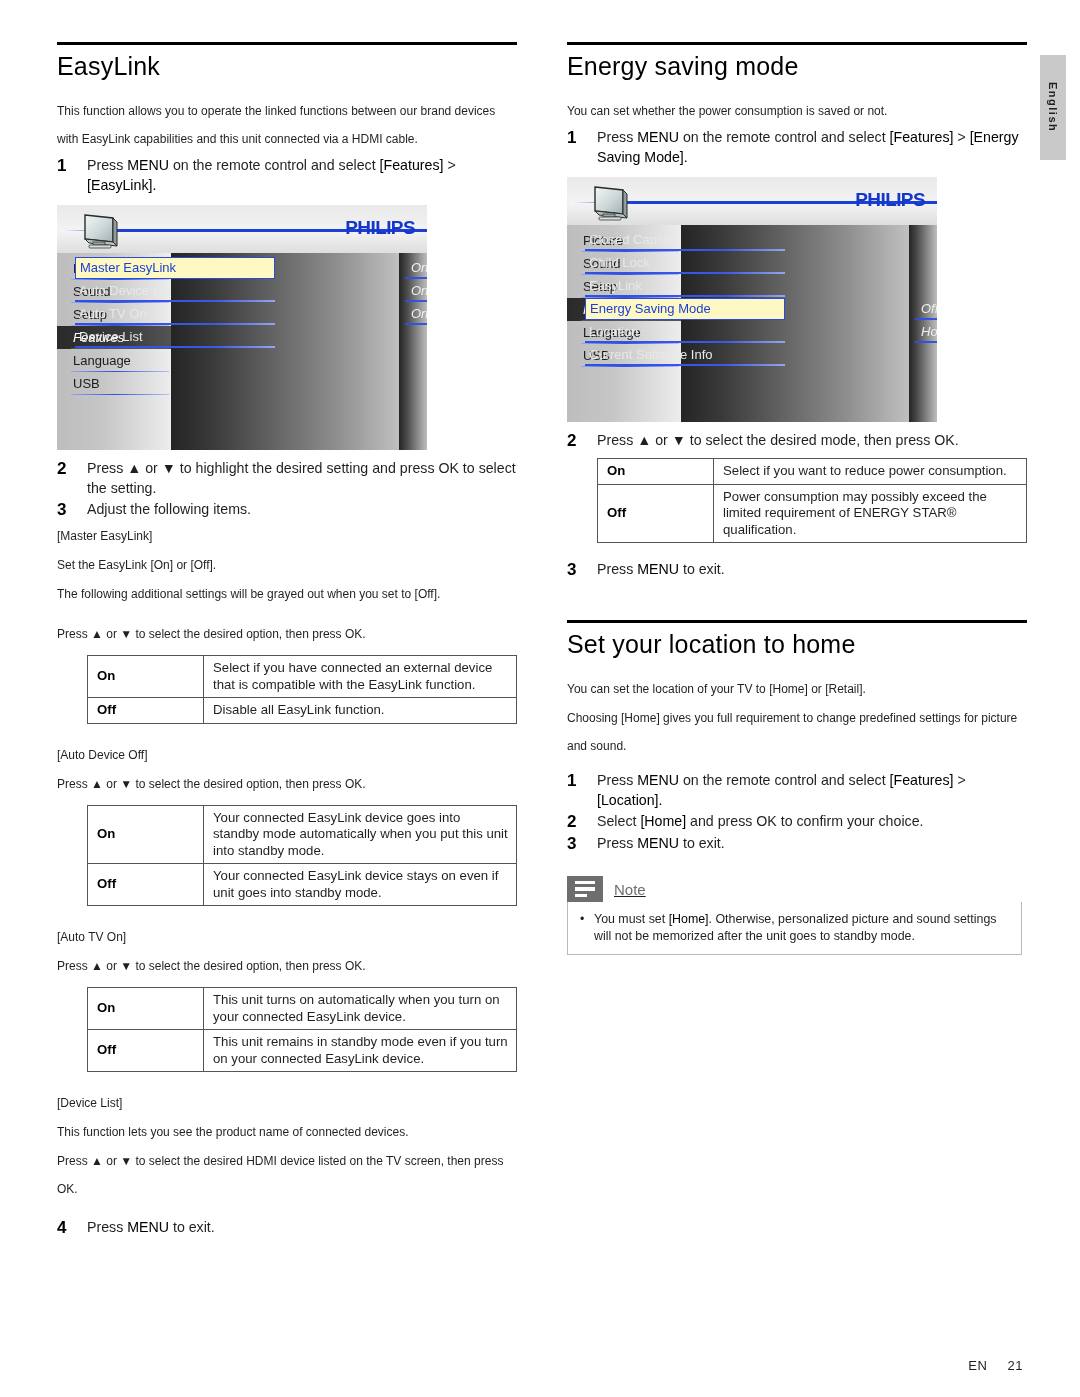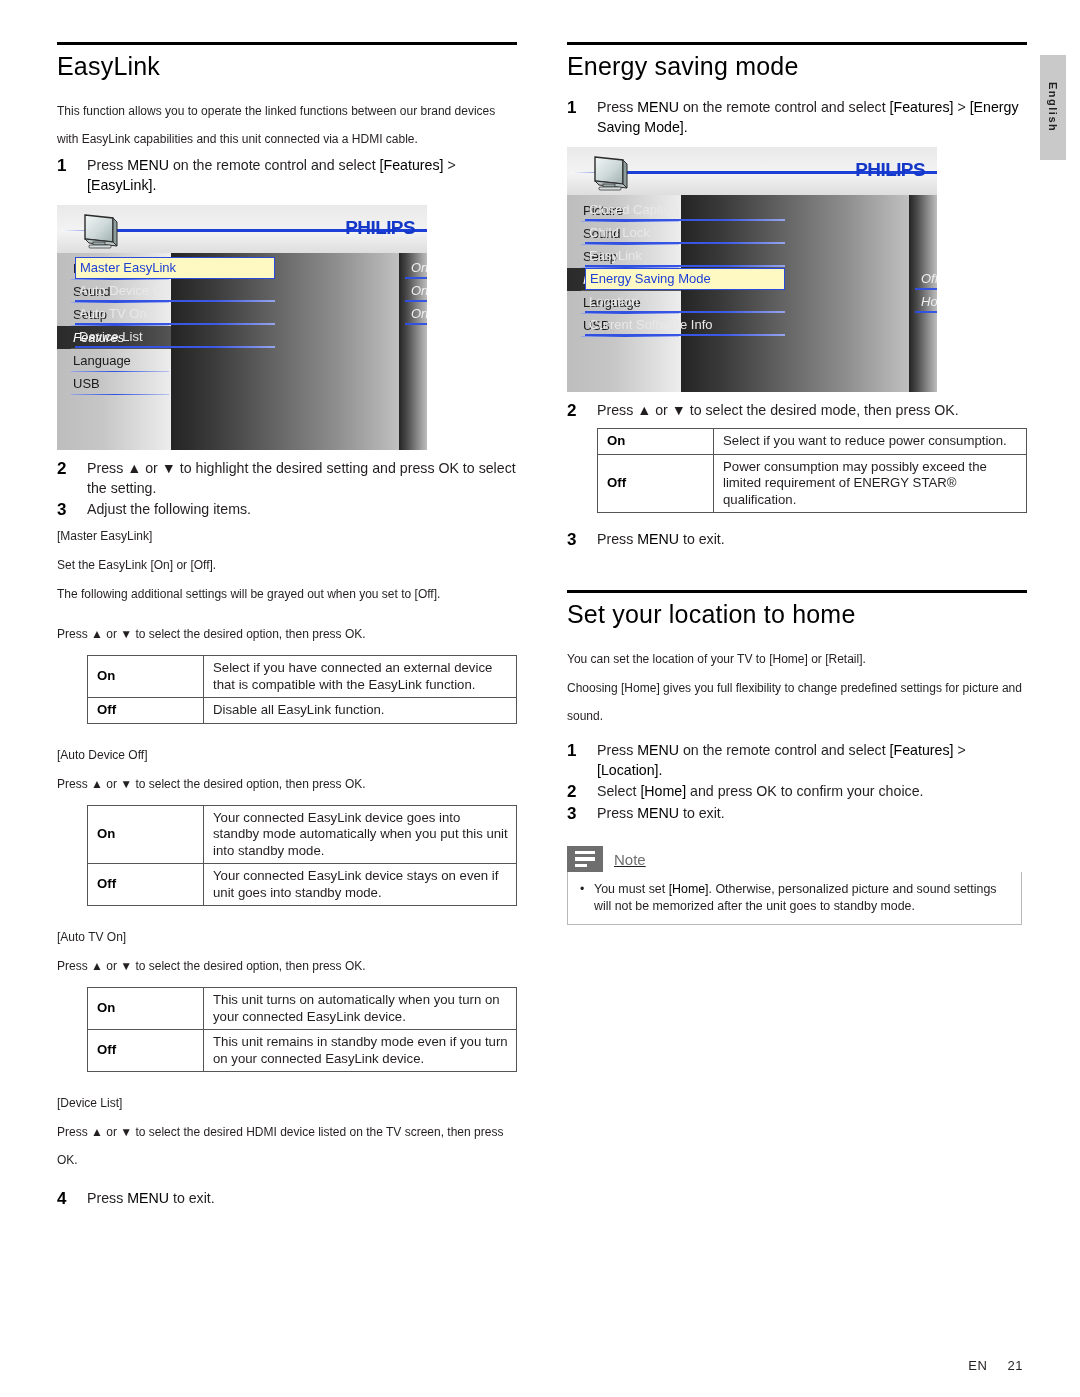--- a/index.html
+++ b/index.html
@@ -402,34 +402,36 @@
         <td>This unit turns on automatically when you turn on your connected EasyLink device.</td>
       </tr>
       <tr>
         <td class="key">Off</td>
         <td>This unit remains in standby mode even if you turn on your connected EasyLink device.</td>
       </tr>
     </tbody>
       </table>
 
     <p class="body indent" style="margin-top:17px;">[Device List]</p>
+    <p class="body indent">This function lets you see the product name of connected devices.</p>
     <p class="body indent">Press ▲ or ▼ to select the desired HDMI device listed on the TV screen, then press OK.</p>
 
     <div class="step" style="margin-top:14px;">
       <div class="step-num">4</div>
       <div class="step-txt"><span>Press </span><b>MENU</b><span> to exit.</span></div>
     </div>
 
   </div>
 
   <div class="col col-right">
 
     <div class="rule"></div>
     <h1 class="sec-title">Energy saving mode</h1>
 
+    <p class="body" style="margin-bottom:2px;">You can set whether the power consumption is saved or not.</p>
 
     <div class="step">
       <div class="step-num">1</div>
       <div class="step-txt"><span>Press </span><b>MENU</b><span> on the remote control and select </span><b>[Features]</b><span> &gt; </span><b>[Energy Saving Mode].</b></div>
     </div>
 
     <div class="osd">
       <div class="osd-head">
         <div class="osd-headline-l"></div>
         <div class="osd-headline"></div>
@@ -493,21 +495,21 @@
 
     <div class="step" style="margin-top:16px;">
       <div class="step-num">3</div>
       <div class="step-txt"><span>Press </span><b>MENU</b><span> to exit.</span></div>
     </div>
 
     <div class="rule" style="margin-top:40px;"></div>
     <h1 class="sec-title">Set your location to home</h1>
 
     <p class="body">You can set the location of your TV to [Home] or [Retail].</p>
-    <p class="body" style="margin-bottom:10px;">Choosing [Home] gives you full flexibility to change predefined settings for picture and sound.</p>
+    <p class="body" style="margin-bottom:10px;">Choosing [Home] gives you full requirement to change predefined settings for picture and sound.</p>
 
     <div class="step">
       <div class="step-num">1</div>
       <div class="step-txt"><span>Press </span><b>MENU</b><span> on the remote control and select </span><b>[Features]</b><span> &gt; </span><b>[Location].</b></div>
     </div>
 
     <div class="step">
       <div class="step-num">2</div>
       <div class="step-txt"><span>Select </span><b>[Home]</b><span> and press OK to confirm your choice.</span></div>
     </div>

